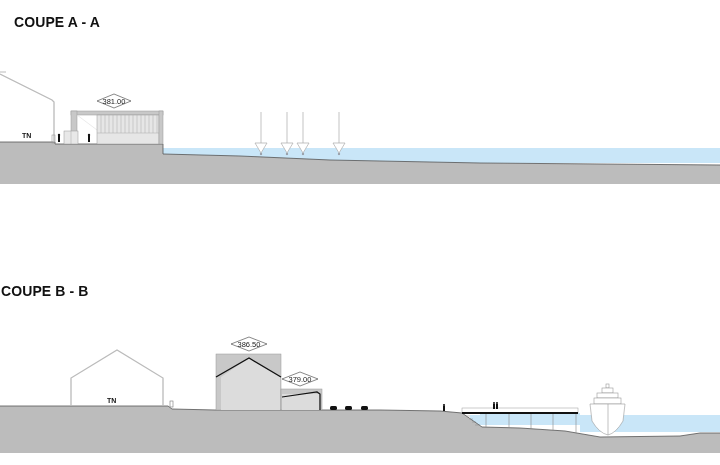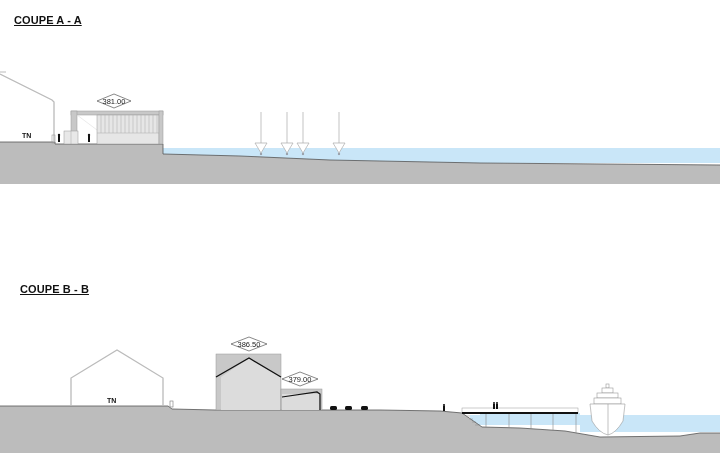--- a/index.html
+++ b/index.html
@@ -1,26 +1,26 @@
 <!DOCTYPE html>
 <html><head>
   <meta charset="utf-8">
   <style>
     html, body { margin: 0; padding: 0; background: #ffffff; }
     body { width: 720px; height: 465px; position: relative; overflow: hidden; font-family: "Liberation Sans", sans-serif; }
-    .section-title { position: absolute; font-family: "Liberation Sans", sans-serif; font-weight: bold; font-size: 11px; color: #111; letter-spacing: 0.1px; text-decoration: underline; }
+    .section-title { position: absolute; font-family: "Liberation Sans", sans-serif; font-weight: bold; font-size: 14px; color: #111; letter-spacing: 0.1px; }
     svg { position: absolute; left: 0; top: 0; }
     .label-tn { font-family: "Liberation Sans", sans-serif; font-weight: bold; font-size: 7px; fill: #111; }
     .level { font-family: "Liberation Sans", sans-serif; font-size: 7.5px; fill: #222; }
   </style>
 </head>
 <body>
 
 <div class="section-title" style="left:14px; top:14px;">COUPE A - A</div>
-<div class="section-title" style="left:20px; top:283px;">COUPE B - B</div>
+<div class="section-title" style="left:1px; top:283px;">COUPE B - B</div>
 
 <svg width="720" height="465" viewBox="0 0 720 465">
 
   <g>
 
     <polygon points="163,148 720,148 720,163 163,163" fill="#c9e6f8"></polygon>
 
     <polygon points="0,142 55,142 55,144 163,144 163,154 240,156 330,160 480,163 720,165 720,184 0,184" fill="#bcbcbc"></polygon>
     <polyline points="0,142 55,142 55,144 163,144 163,154 240,156 330,160 480,163 720,165" fill="none" stroke="#555" stroke-width="0.8"></polyline>
 

